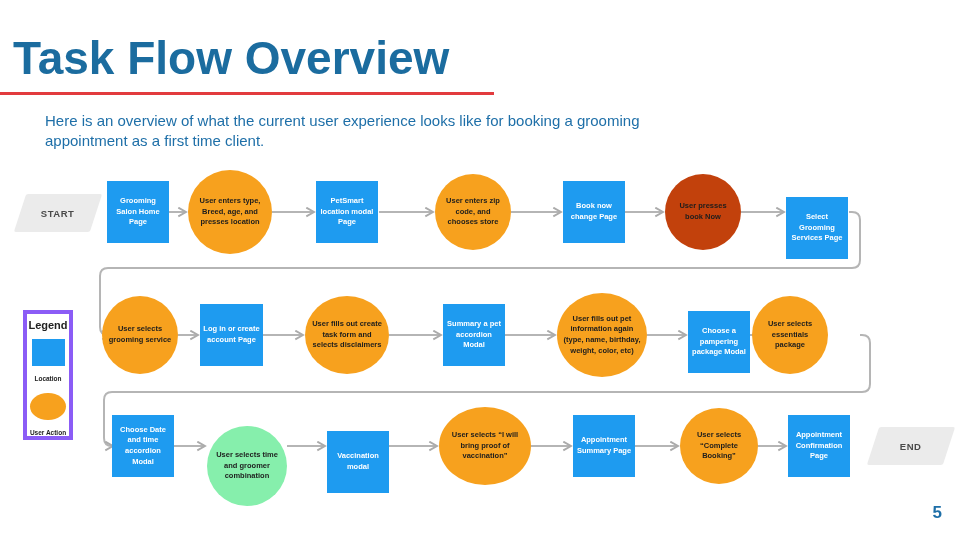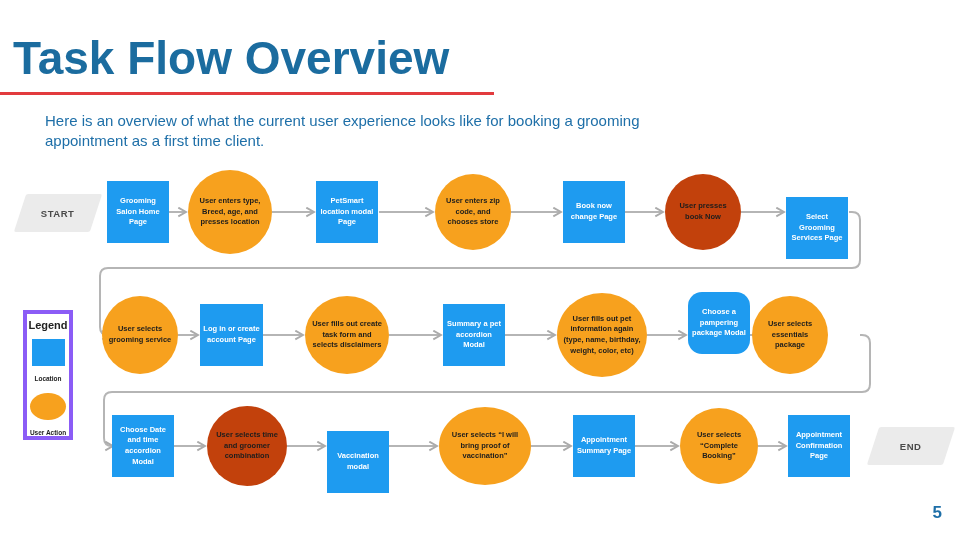--- a/index.html
+++ b/index.html
@@ -125,30 +125,30 @@
       </div>
       <div class="node ell" style="left: 305px; top: 296px; width: 84px; height: 78px; background: rgb(247, 161, 30);">
         <span>User fills out create task form and selects disclaimers</span>
       </div>
       <div class="node rect" style="left: 443px; top: 304px; width: 62px; height: 62px; background: rgb(30, 155, 240);">
         <span>Summary a pet accordion Modal</span>
       </div>
       <div class="node ell" style="left: 557px; top: 293px; width: 90px; height: 84px; background: rgb(247, 161, 30);">
         <span>User fills out pet information again (type, name, birthday, weight, color, etc)</span>
       </div>
-      <div class="node rect" style="left: 688px; top: 292px; width: 62px; height: 62px; background: rgb(30, 155, 240); border-radius: 14px;">
+      <div class="node rect" style="left: 688px; top: 311px; width: 62px; height: 62px; background: rgb(30, 155, 240);">
         <span>Choose a pampering package Modal</span>
       </div>
       <div class="node ell" style="left: 752px; top: 296px; width: 76px; height: 78px; background: rgb(247, 161, 30);">
         <span>User selects essentials package</span>
       </div>
       <div class="node rect" style="left: 112px; top: 415px; width: 62px; height: 62px; background: rgb(30, 155, 240);">
         <span>Choose Date and time accordion Modal</span>
       </div>
-      <div class="node ell" style="left: 207px; top: 406px; width: 80px; height: 80px; background: #c2410c;">
+      <div class="node ell" style="left: 207px; top: 426px; width: 80px; height: 80px; background: #86efac;">
         <span>User selects time and groomer combination</span>
       </div>
       <div class="node rect" style="left: 327px; top: 431px; width: 62px; height: 62px; background: rgb(30, 155, 240);">
         <span>Vaccination modal</span>
       </div>
       <div class="node ell" style="left: 439px; top: 407px; width: 92px; height: 78px; background: rgb(247, 161, 30);">
         <span>User selects “I will bring proof of vaccination”</span>
       </div>
       <div class="node rect" style="left: 573px; top: 415px; width: 62px; height: 62px; background: rgb(30, 155, 240);">
         <span>Appointment Summary Page</span>

